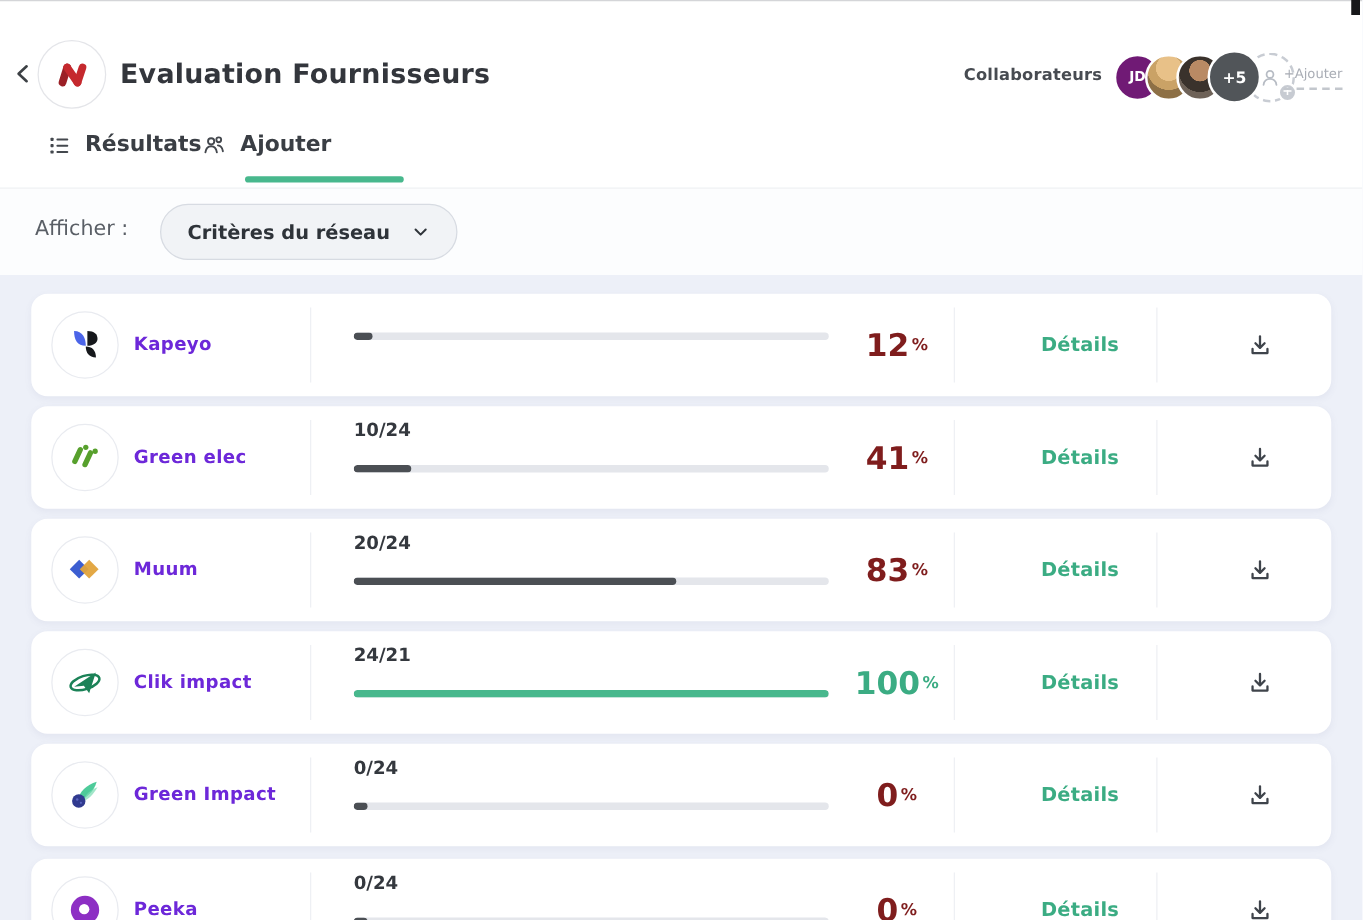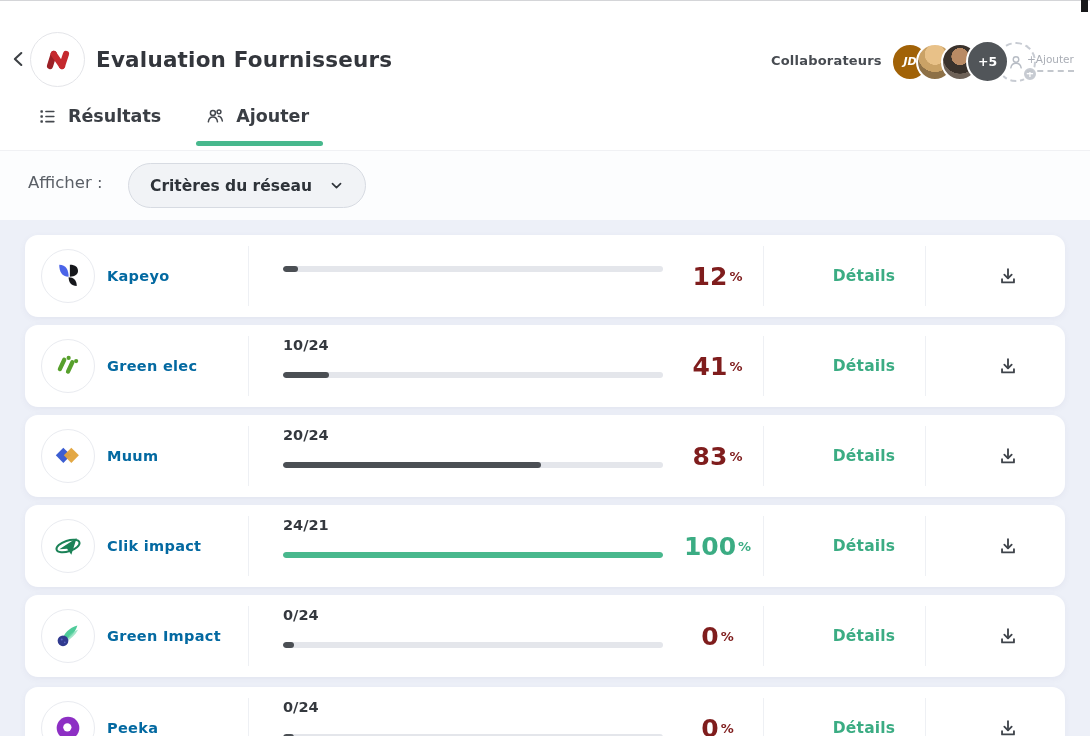--- a/index.html
+++ b/index.html
@@ -13,50 +13,50 @@
   .back-btn { position:absolute; left:8px; top:48px; width:24px; height:24px; cursor:pointer; }
   .app-logo { position:absolute; left:30px; top:32px; width:55px; height:55px; border-radius:50%;
               border:1px solid #e4e5e9; background:#fff; display:flex; align-items:center; justify-content:center; }
   .page-title { position:absolute; left:96px; top:47px; font-size:21.5px; font-weight:700; color:#33363c; letter-spacing:.2px; }
   .collab-label { position:absolute; left:771px; top:53px; font-size:13px; font-weight:700; color:#474b51; letter-spacing:.2px; }
 
   .avatar-stack { position:absolute; left:891px; top:40px; display:flex; align-items:center; }
   .av { width:38px; height:38px; border-radius:50%; border:2px solid #fff; position:relative; flex:none;
         display:flex; align-items:center; justify-content:center; }
   .av + .av { margin-left:-13px; }
-  .av-initials { background:#a16207; color:#fff; font-size:11px; font-weight:700; z-index:1;font-style:italic; }
+  .av-initials { background:#701a75; color:#fff; font-size:11px; font-weight:700; z-index:1; }
   .av-photo-1 { background:radial-gradient(circle at 50% 28%, #e8c188 0 34%, #caa266 35% 58%, #8d7046 59%); z-index:2; }
   .av-photo-2 { background:radial-gradient(circle at 50% 34%, #b98a64 0 30%, #3a322c 31% 60%, #6e6258 61%); z-index:3; }
   .av-overflow { width:43px; height:43px; background:#515559; color:#fff; font-size:12.5px; font-weight:700; z-index:4; }
   .av-add { width:40px; height:40px; border:2px dashed #c8ccd3; background:transparent; margin-left:-4px; z-index:0; }
   .av-add .plus-badge { position:absolute; right:-4px; bottom:-2px; width:16px; height:16px; border-radius:50%;
         background:#c7cbd2; border:2px solid #fff; color:#fff; font-size:10px; font-weight:700; line-height:12px; text-align:center; }
   .add-label { position:absolute; left:1027px; top:53px; font-size:10.5px; color:#a9adb5; font-weight:500;
                padding-bottom:5px; border-bottom:2px dashed #c3c7cd; cursor:pointer; }
 
   
-  .tabs { position:absolute; left:38px; top:106px; display:flex; gap:44px; align-items:flex-start; }
+  .tabs { position:absolute; left:38px; top:106px; display:flex; align-items:flex-start; }
   .tab { display:flex; align-items:center; gap:11px; font-size:17.5px; font-weight:700; color:#3a3e44; cursor:pointer; }
   .tab-underline { position:absolute; left:196px; top:141px; width:127px; height:5px; border-radius:3px; background:var(--accent-bar); }
 
   
   .filter-bar { position:absolute; left:0; top:150px; width:1090px; height:70px; background:#fcfdfe; border-top:1px solid #f0f1f4; }
   .filter-label { position:absolute; left:28px; top:22px; font-size:16.5px; color:#5a5f66; }
   .dropdown { position:absolute; left:128px; top:12px; height:45px; border-radius:23px; background:#f1f3f6;
               border:1.5px solid #d7dbe2; display:flex; align-items:center; gap:17px; padding:0 21px; cursor:pointer; }
   .dropdown-value { font-size:15.5px; font-weight:700; color:#2e3339; }
 
   
   .main { position:absolute; left:0; top:220px; width:1090px; height:516px; background:var(--page-bg); }
   .card { position:absolute; left:25px; width:1040px; height:82px; background:#fff; border-radius:13px;
           box-shadow:0 2px 6px rgba(95,105,145,.07); }
   .logo-slot { position:absolute; left:16px; top:14px; width:54px; height:54px; border-radius:50%;
                border:1px solid #e9ebf0; background:#fff; display:flex; align-items:center; justify-content:center; }
   .row-name { position:absolute; left:82px; top:0; height:100%; display:flex; align-items:center;
-              font-size:14.5px; font-weight:700; color:#0369a1; letter-spacing:.3px; }
+              font-size:14.5px; font-weight:700; color:#6d28d9; letter-spacing:.3px; }
   .vdiv { position:absolute; top:11px; width:1px; height:60px; background:#eef0f4; }
   .vdiv.d1 { left:223px; } .vdiv.d2 { left:738px; } .vdiv.d3 { left:900px; }
   .progress { position:absolute; left:258px; top:12px; width:380px; }
   .frac { font-size:14.5px; font-weight:700; color:#34383e; }
   .track { margin-top:19px; height:6px; border-radius:3px; background:var(--bar-track); overflow:hidden; }
   .fill { height:100%; border-radius:3px; background:var(--bar-dark); }
   .fill.green { background:var(--accent-bar); }
   .pct { position:absolute; left:640px; width:105px; top:0; height:100%; display:flex; align-items:center; justify-content:center; color:#7f1d1d; }
   .pct .num { font-size:25px; font-weight:700; }
   .pct .suf { font-size:13px; font-weight:700; margin-left:2px; }

